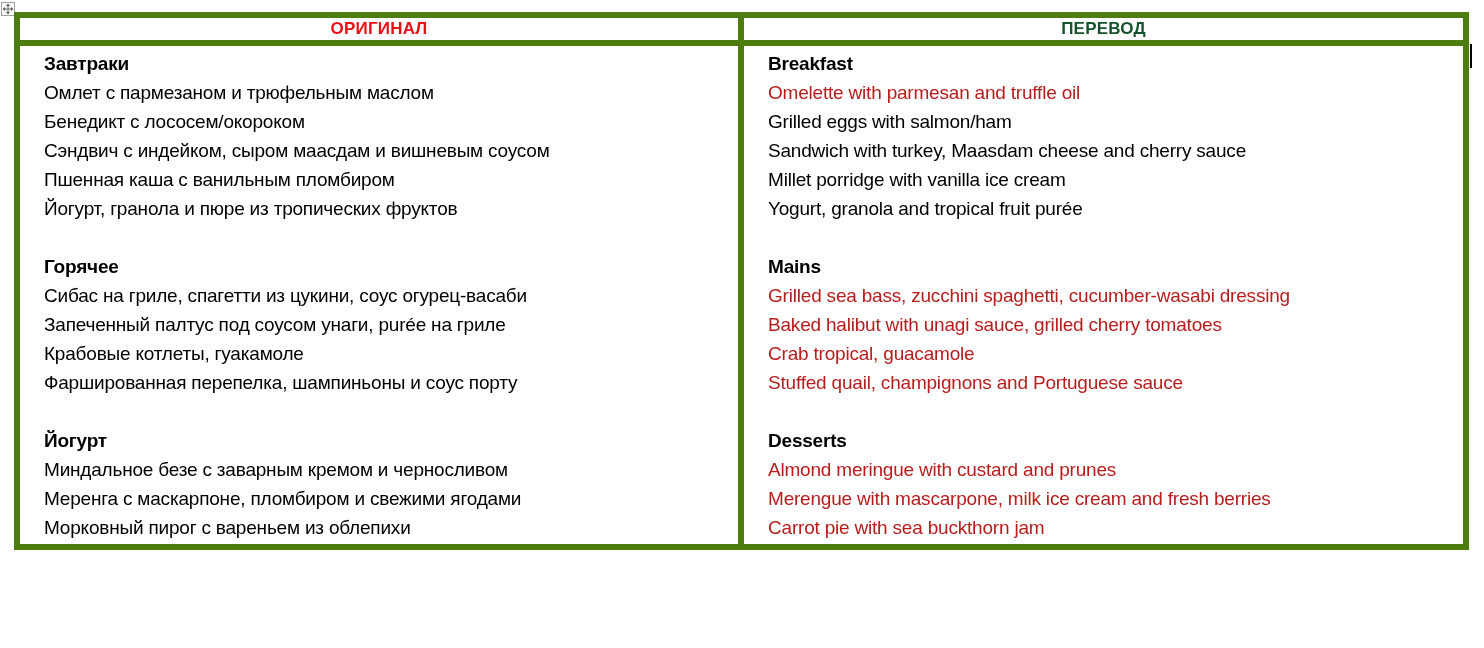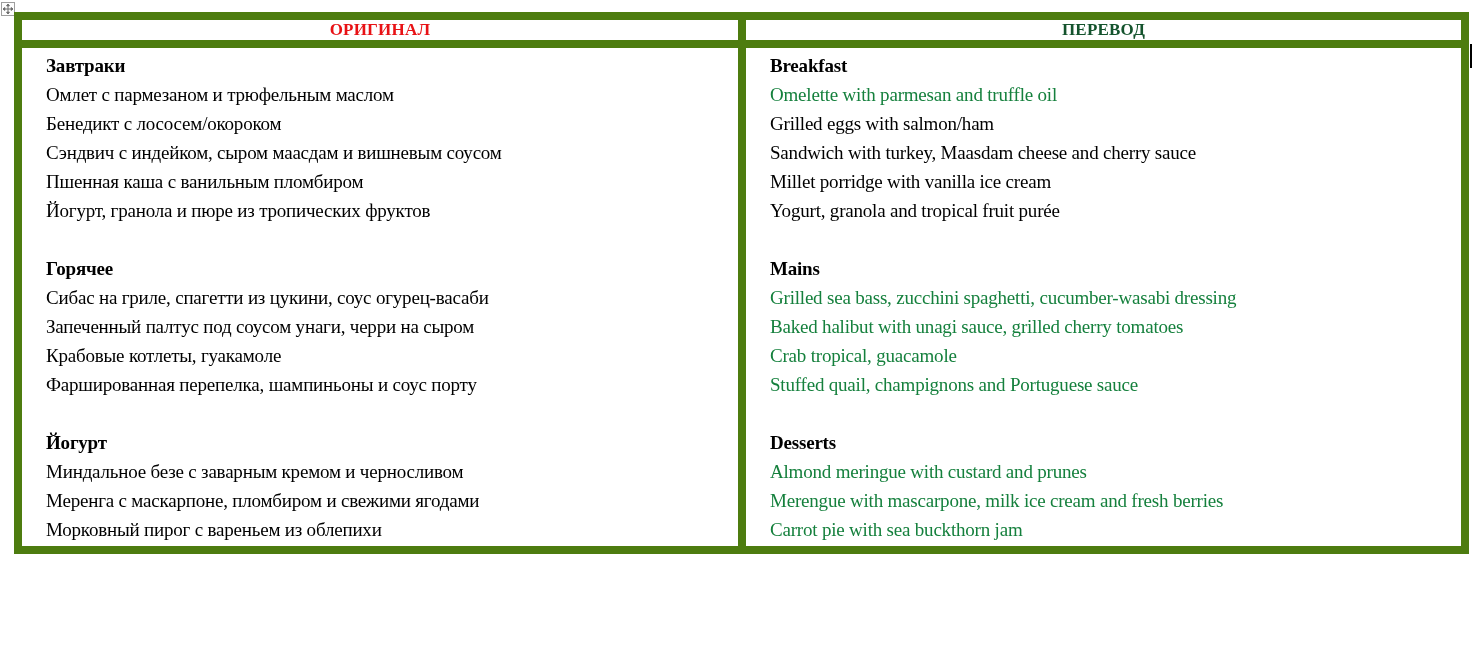--- a/index.html
+++ b/index.html
@@ -28,22 +28,21 @@
   .move-handle svg { display:block; }
 
   
   table.menu-table {
     position:absolute; left:14px; top:12px;
     width:1455px;
     border-collapse:collapse;
     table-layout:fixed;
   }
   table.menu-table, table.menu-table th, table.menu-table td {
-    border:8px solid #4d7c0f;
-    font-family:Liberation Serif, serif;
+    border:6px solid #4d7c0f;
   }
   th.col-header {
     height:28px;
     font-size:17px;
     font-weight:bold;
     text-align:center;
     vertical-align:middle;
     letter-spacing:0.2px;
   }
   td.cell {
@@ -53,21 +52,21 @@
     letter-spacing:-0.2px;
   }
   .line {
     height:29px;
     line-height:29px;
     white-space:nowrap;
     overflow:visible;
   }
   .line.title { font-weight:bold; }
   .line.spacer { }
-  .muted { color:#15803d; }
+  .muted { color:#b91c1c; }
 
   
   .caret {
     position:absolute;
     left:1470px; top:44px;
     width:2px; height:24px;
     background:#000;
   }
 </style>
 </head>
@@ -107,21 +106,21 @@
         <td class="cell">
           <div class="line title">Завтраки</div>
           <div class="line">Омлет с пармезаном и трюфельным маслом</div>
           <div class="line">Бенедикт с лососем/окороком</div>
           <div class="line">Сэндвич с индейком, сыром маасдам и вишневым соусом</div>
           <div class="line">Пшенная каша с ванильным пломбиром</div>
           <div class="line">Йогурт, гранола и пюре из тропических фруктов</div>
           <div class="line spacer"></div>
           <div class="line title">Горячее</div>
           <div class="line">Сибас на гриле, спагетти из цукини, соус огурец-васаби</div>
-          <div class="line">Запеченный палтус под соусом унаги, черри на сыром</div>
+          <div class="line">Запеченный палтус под соусом унаги, purée на гриле</div>
           <div class="line">Крабовые котлеты, гуакамоле</div>
           <div class="line">Фаршированная перепелка, шампиньоны и соус порту</div>
           <div class="line spacer"></div>
           <div class="line title">Йогурт</div>
           <div class="line">Миндальное безе с заварным кремом и черносливом</div>
           <div class="line">Меренга с маскарпоне, пломбиром и свежими ягодами</div>
           <div class="line">Морковный пирог с вареньем из облепихи</div>
         </td>
 
         <td class="cell">

